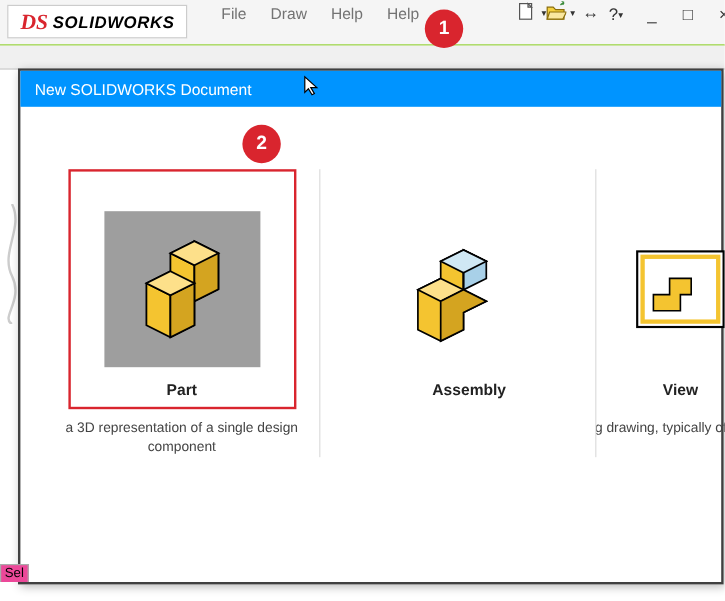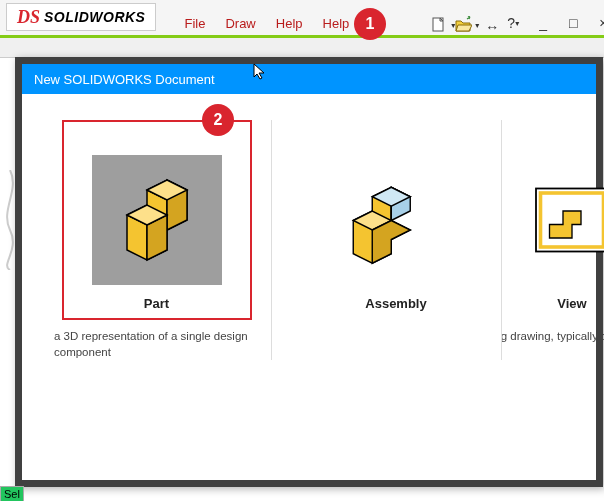--- a/index.html
+++ b/index.html
@@ -1,53 +1,53 @@
 <!DOCTYPE html>
 <html><head>
 <meta charset="utf-8">
 <style>
   * { box-sizing: border-box; margin: 0; padding: 0; }
   body { font-family: Arial, sans-serif; background: #fff; width: 604px; height: 501px; overflow: hidden; position: relative; }
   
-  .app-header { display: flex; align-items: flex-end; height: 38px; background: #f5f5f5; border-bottom: 3px solid #84cc16; }
+  .app-header { display: flex; align-items: flex-start; height: 38px; background: #f5f5f5; border-bottom: 1px solid #84cc16; }
   .logo-box { display: flex; align-items: center; padding: 0 10px; height: 28px; border: 1px solid #ccc; background: #fff; margin: 4px 6px; }
   .logo-ds { color: #d9252e; font-style: italic; font-weight: bold; font-size: 18px; margin-right: 4px; font-family: 'Times New Roman', serif; }
   .logo-text { color: #000000; font-weight: bold; font-style: italic; font-size: 14px; letter-spacing: 0.5px; }
   
   .menu-bar { display: flex; align-items: center; gap: 0; margin-left: 12px; }
-  .menu-item { font-size: 13px; color: #b91c1c; padding: 4px 10px; cursor: pointer; }
+  .menu-item { font-size: 13px; color: #737373; padding: 4px 10px; cursor: pointer; }
   
   .toolbar { display: flex; align-items: center; margin-left: 8px; gap: 4px; }
   .tb-btn { width: 20px; height: 20px; display: flex; align-items: center; justify-content: center; cursor: pointer; position: relative; }
   
   .callout { position: absolute; width: 32px; height: 32px; border-radius: 50%; background: #d9252e; color: #fff; font-weight: bold; font-size: 16px; display: flex; align-items: center; justify-content: center; z-index: 100; }
   .callout-1 { top: 8px; left: 354px; }
   .callout-2 { top: 104px; left: 202px; }
   
   .window-controls { display: flex; margin-left: auto; margin-right: 4px; gap: 2px; align-items: center; }
   .wc { width: 28px; height: 24px; display: flex; align-items: center; justify-content: center; cursor: pointer; font-size: 14px; color: #333; }
   
   .spacer-bar { height: 20px; background: #f0f0f0; border-bottom: 1px solid #ccc; }
   
-  .dialog { position: absolute; top: 57px; left: 15px; width: 588px; height: 430px; background: #fff; border: 7px solid #404040; box-shadow: 2px 2px 8px rgba(0,0,0,0.3); }
+  .dialog { position: absolute; top: 57px; left: 15px; width: 588px; height: 430px; background: #fff; border: 2px solid #404040; box-shadow: 2px 2px 8px rgba(0,0,0,0.3); }
   .dialog-titlebar { height: 30px; background: #0094ff; display: flex; align-items: center; padding-left: 12px; color: #fff; font-size: 13px; }
-  .dialog-body { padding: 26px 20px 20px 20px; display: flex; gap: 0; }
+  .dialog-body { padding: 52px 20px 20px 20px; display: flex; gap: 0; }
   
   .option { flex: 0 0 230px; display: flex; flex-direction: column; align-items: center; border-right: 1px solid #ddd; padding: 0 12px; }
   .option:last-child { border-right: none; flex: 0 0 140px; }
   .option-icon-frame { width: 190px; height: 200px; display: flex; align-items: center; justify-content: center; }
   .option-selected { border: 2px solid #d9252e; }
   .option-title { font-size: 13px; font-weight: bold; color: #222; margin-top: 10px; margin-bottom: 18px; }
-  .option-desc { font-size: 11.5px; color: #444; text-align: left; line-height: 1.35; }
+  .option-desc { font-size: 11.5px; color: #444; text-align: center; line-height: 1.35; }
   
   .part-icon-bg { width: 130px; height: 130px; background: #9e9e9e; display: flex; align-items: center; justify-content: center; }
   
   .cursor { position: absolute; top: 62px; left: 252px; z-index: 200; }
   
-  .sel-tab { position: absolute; bottom: 0; left: 0; font-size: 11px; background: #22c55e; border: 1px solid #aaa; border-bottom: none; padding: 1px 3px; text-align: right; }
+  .sel-tab { position: absolute; bottom: 16px; left: 0; font-size: 11px; background: #ec4899; border: 1px solid #aaa; border-bottom: none; padding: 1px 3px; text-align: right; }
   
   .arrow-swap { font-size: 14px; color: #333; }
   .bg-shape { position: absolute; top: 170px; left: -5px; z-index: 0; }
 </style>
 </head>
 <body>
 
 <svg class="bg-shape" width="30" height="100">
   <path d="M 15 0 C 25 20 5 40 15 60 C 25 80 5 95 15 100" stroke="#ccc" stroke-width="2" fill="none"></path>
 </svg>

